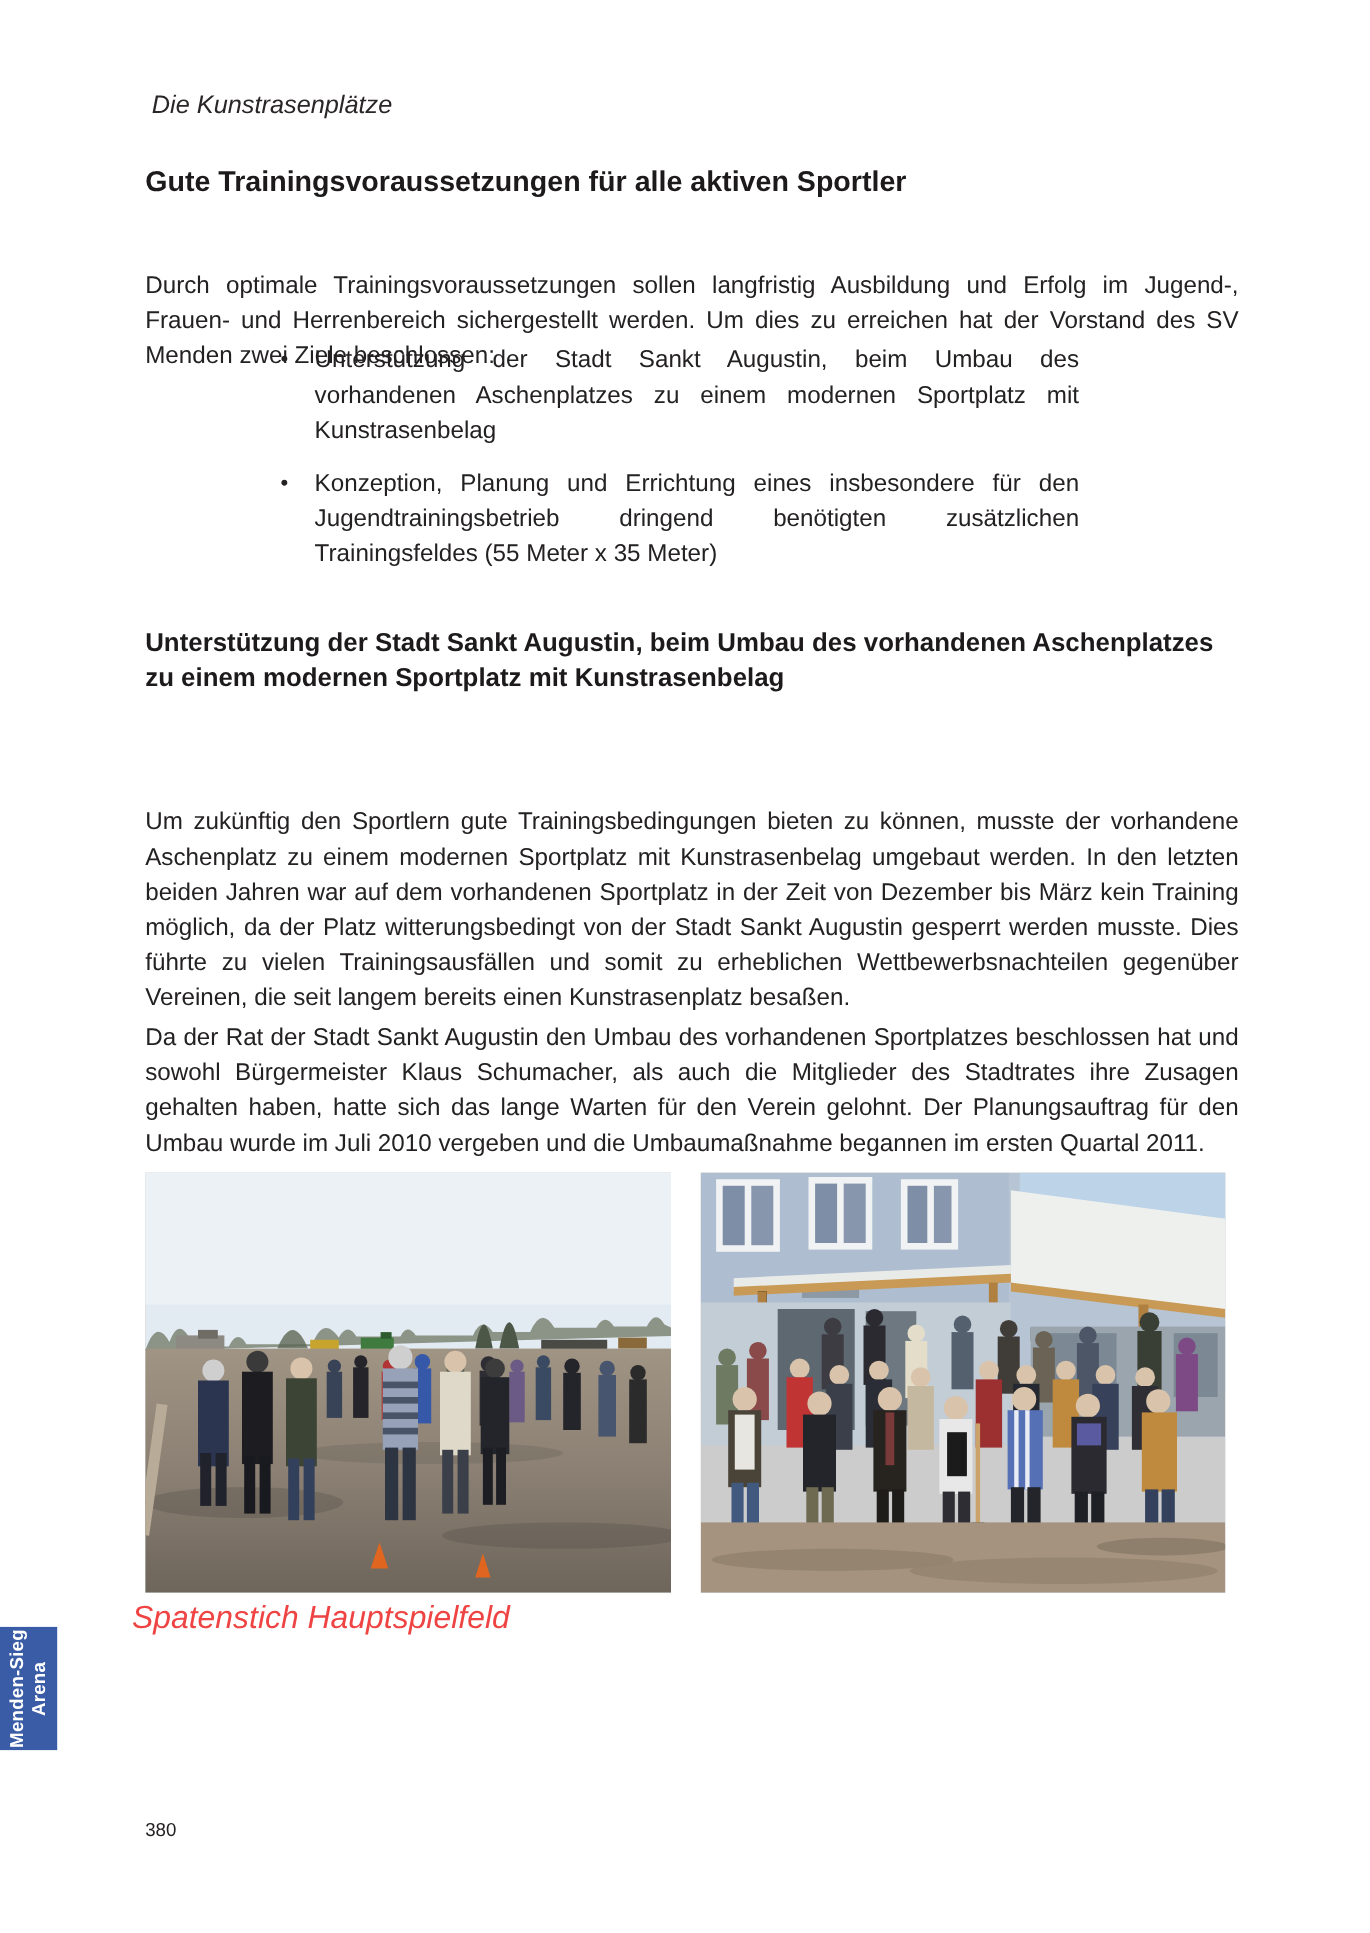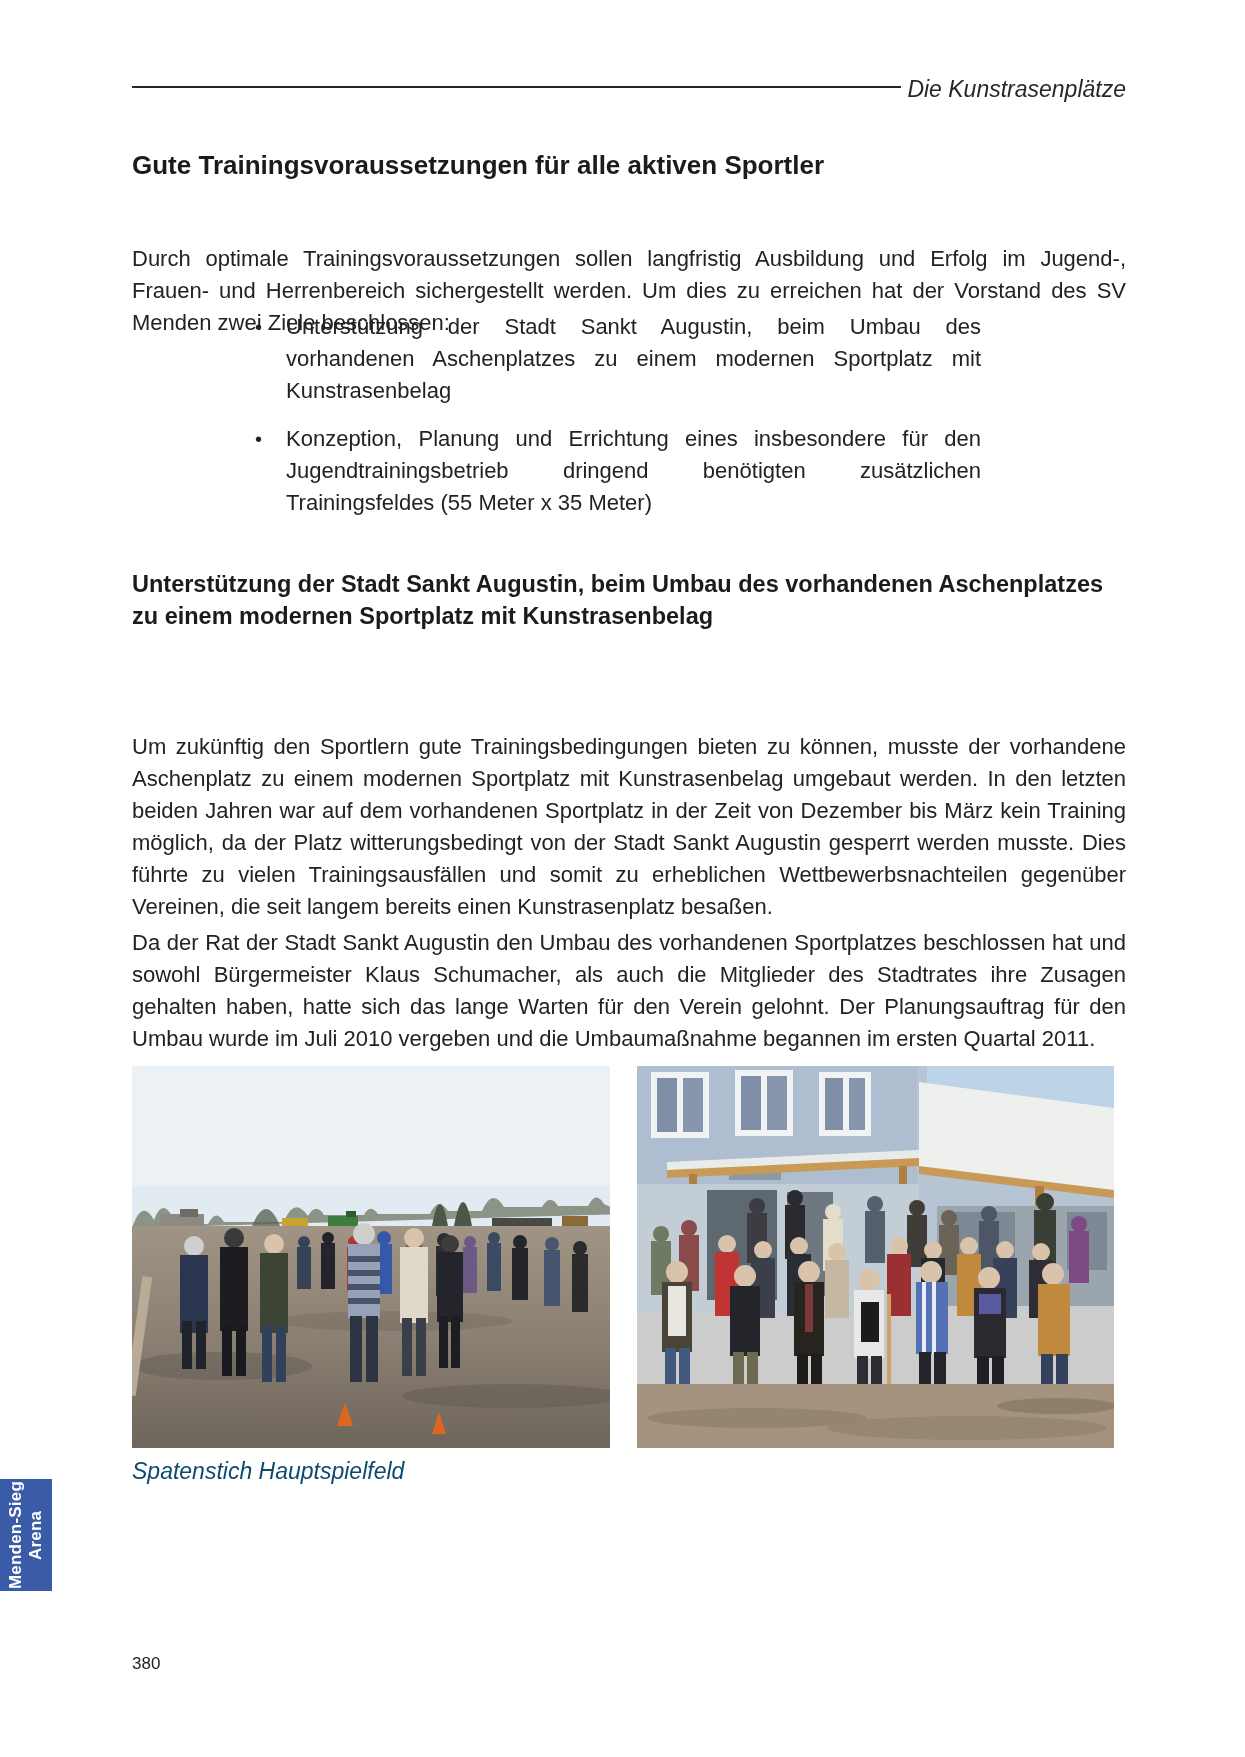--- a/index.html
+++ b/index.html
@@ -7,21 +7,21 @@
     position:relative;
     width:1245px;height:1757px;
     background:#ffffff;
     font-family:"Liberation Sans","DejaVu Sans",sans-serif;
     color:#242122;
     overflow:hidden;
   }
   
   .runhead{
     position:absolute;left:132px;top:76px;width:994px;
-    display:flex;align-items:center;
+    display:flex;align-items:flex-start;flex-direction:column;
   }
   .runhead .rule{
     flex:1 1 auto;height:0;border-bottom:2px solid #2a2627;margin-bottom:4px;
   }
   .runhead .rh-title{
     font-style:italic;font-size:23px;line-height:26px;
     padding-left:6px;white-space:nowrap;color:#2a2627;
   }
   
   .h1{
@@ -55,22 +55,22 @@
     font-size:20px;line-height:32px;color:#242122;
   }
   
   .photo{
     position:absolute;top:1066px;height:382px;overflow:hidden;background:#ccc;
   }
   .photo svg{display:block;width:100%;height:100%;}
   .photo-left{left:132px;width:478px;}
   .photo-right{left:637px;width:477px;}
   .fig-caption{
-    position:absolute;left:132px;top:1458px;
-    font-style:italic;font-size:23px;line-height:26px;color:#0c4a6e;
+    position:absolute;left:120px;top:1458px;
+    font-style:italic;font-size:29px;line-height:26px;color:#ef4444;
   }
   
   .page-number{
     position:absolute;left:132px;top:1654px;
     font-size:17px;color:#242122;
   }
   .side-tab{
     position:absolute;left:0;top:1479px;width:52px;height:112px;
     background:#3a5ba5;
     display:flex;align-items:center;justify-content:center;

